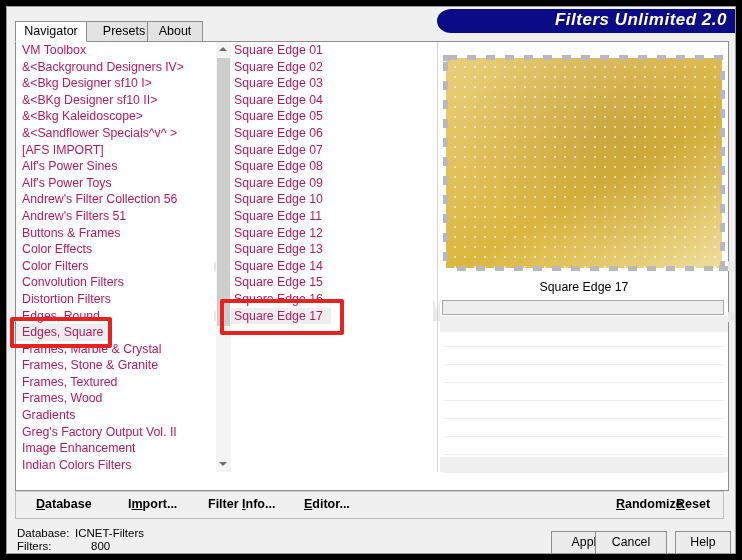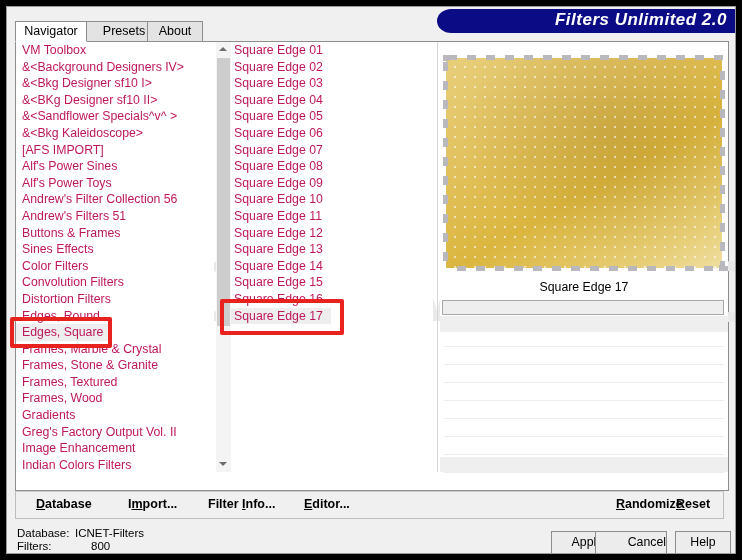--- a/index.html
+++ b/index.html
@@ -123,45 +123,45 @@
           <div class="li-wrap">
             <div class="li">&amp;&lt;Background Designers IV&gt;</div>
           </div>
           <div class="li-wrap">
             <div class="li">&amp;&lt;Bkg Designer sf10 I&gt;</div>
           </div>
           <div class="li-wrap">
             <div class="li">&amp;&lt;BKg Designer sf10 II&gt;</div>
           </div>
           <div class="li-wrap">
+            <div class="li">&amp;&lt;Bkg Kaleidoscope&gt;</div>
+          </div>
+          <div class="li-wrap">
             <div class="li">&amp;&lt;Sandflower Specials^v^ &gt;</div>
           </div>
           <div class="li-wrap">
-            <div class="li">&amp;&lt;Bkg Kaleidoscope&gt;</div>
-          </div>
-          <div class="li-wrap">
             <div class="li">[AFS IMPORT]</div>
           </div>
           <div class="li-wrap">
             <div class="li">Alf's Power Sines</div>
           </div>
           <div class="li-wrap">
             <div class="li">Alf's Power Toys</div>
           </div>
           <div class="li-wrap">
             <div class="li">Andrew's Filter Collection 56</div>
           </div>
           <div class="li-wrap">
             <div class="li">Andrew's Filters 51</div>
           </div>
           <div class="li-wrap">
             <div class="li">Buttons &amp; Frames</div>
           </div>
           <div class="li-wrap">
-            <div class="li">Sines Effects</div>
+            <div class="li">Color Effects</div>
           </div>
           <div class="li-wrap">
             <div class="li">Color Filters</div>
           </div>
           <div class="li-wrap">
             <div class="li">Convolution Filters</div>
           </div>
           <div class="li-wrap">
             <div class="li">Distortion Filters</div>
           </div>
@@ -357,21 +357,21 @@
         <span class="st-lab">Database:</span>
         <span class="st-val">ICNET-Filters</span>
       </div>
       <div class="st-row">
         <span class="st-lab">Filters:</span>
         <span class="st-val" style="padding-left:16px;">800</span>
       </div>
     </div>
 
     <div class="dbtn" style="left:508px;width:72px;margin-left:36px;">Apply</div>
-    <div class="dbtn" style="left:588px;width:72px;text-align:right;">Cancel</div>
+    <div class="dbtn" style="left:588px;width:72px;">Cancel</div>
     <div class="dbtn" style="left:668px;width:56px;">Help</div>
 
   </div>
 
   <div class="redbox" id="rb1" style="left: 10px; top: 317.094px; width: 102px; height: 30.5938px;"></div>
   <div class="redbox" id="rb2" style="left: 220px; top: 298.5px; width: 124px; height: 36.5938px;"></div>
 
 </div>
 
 </body></html>

